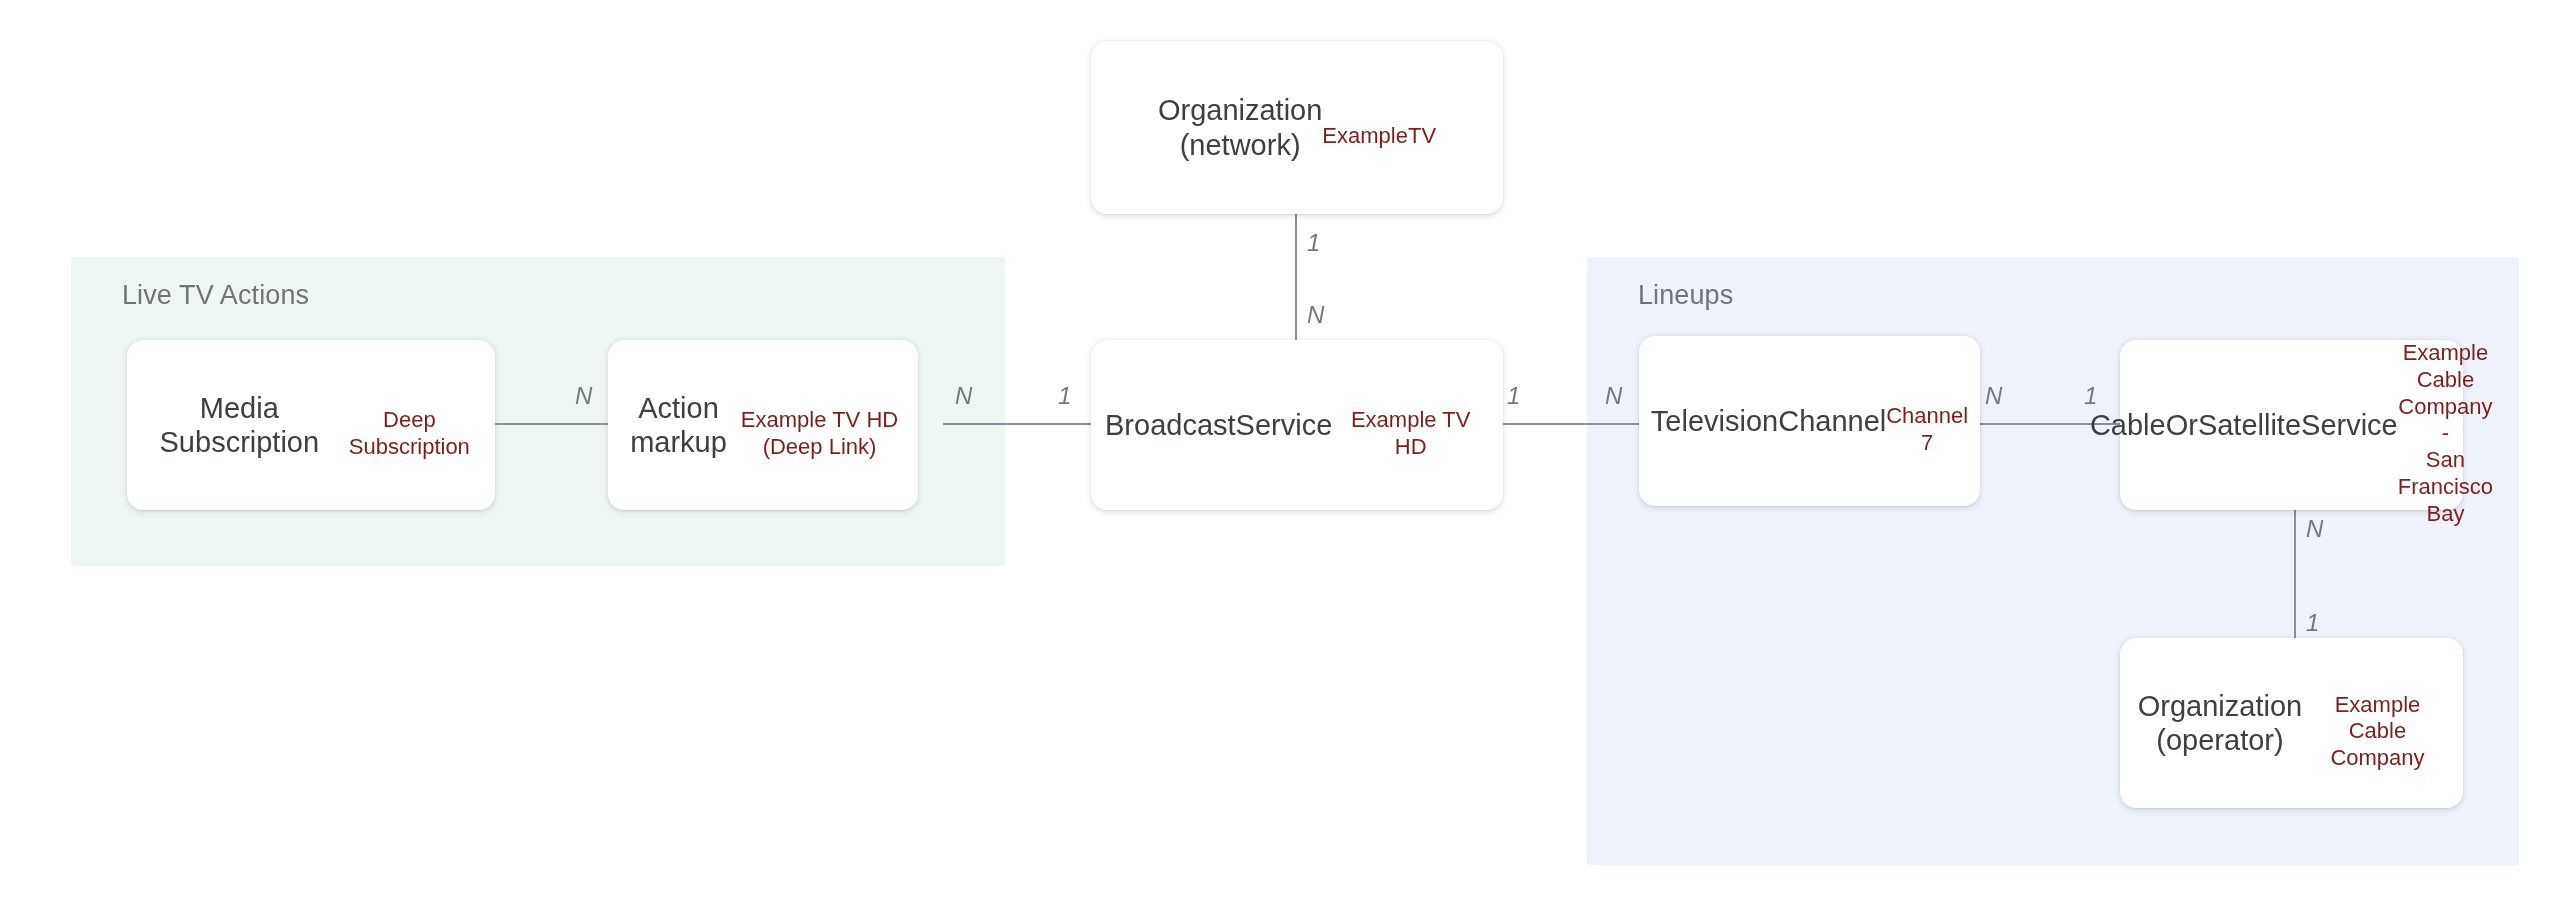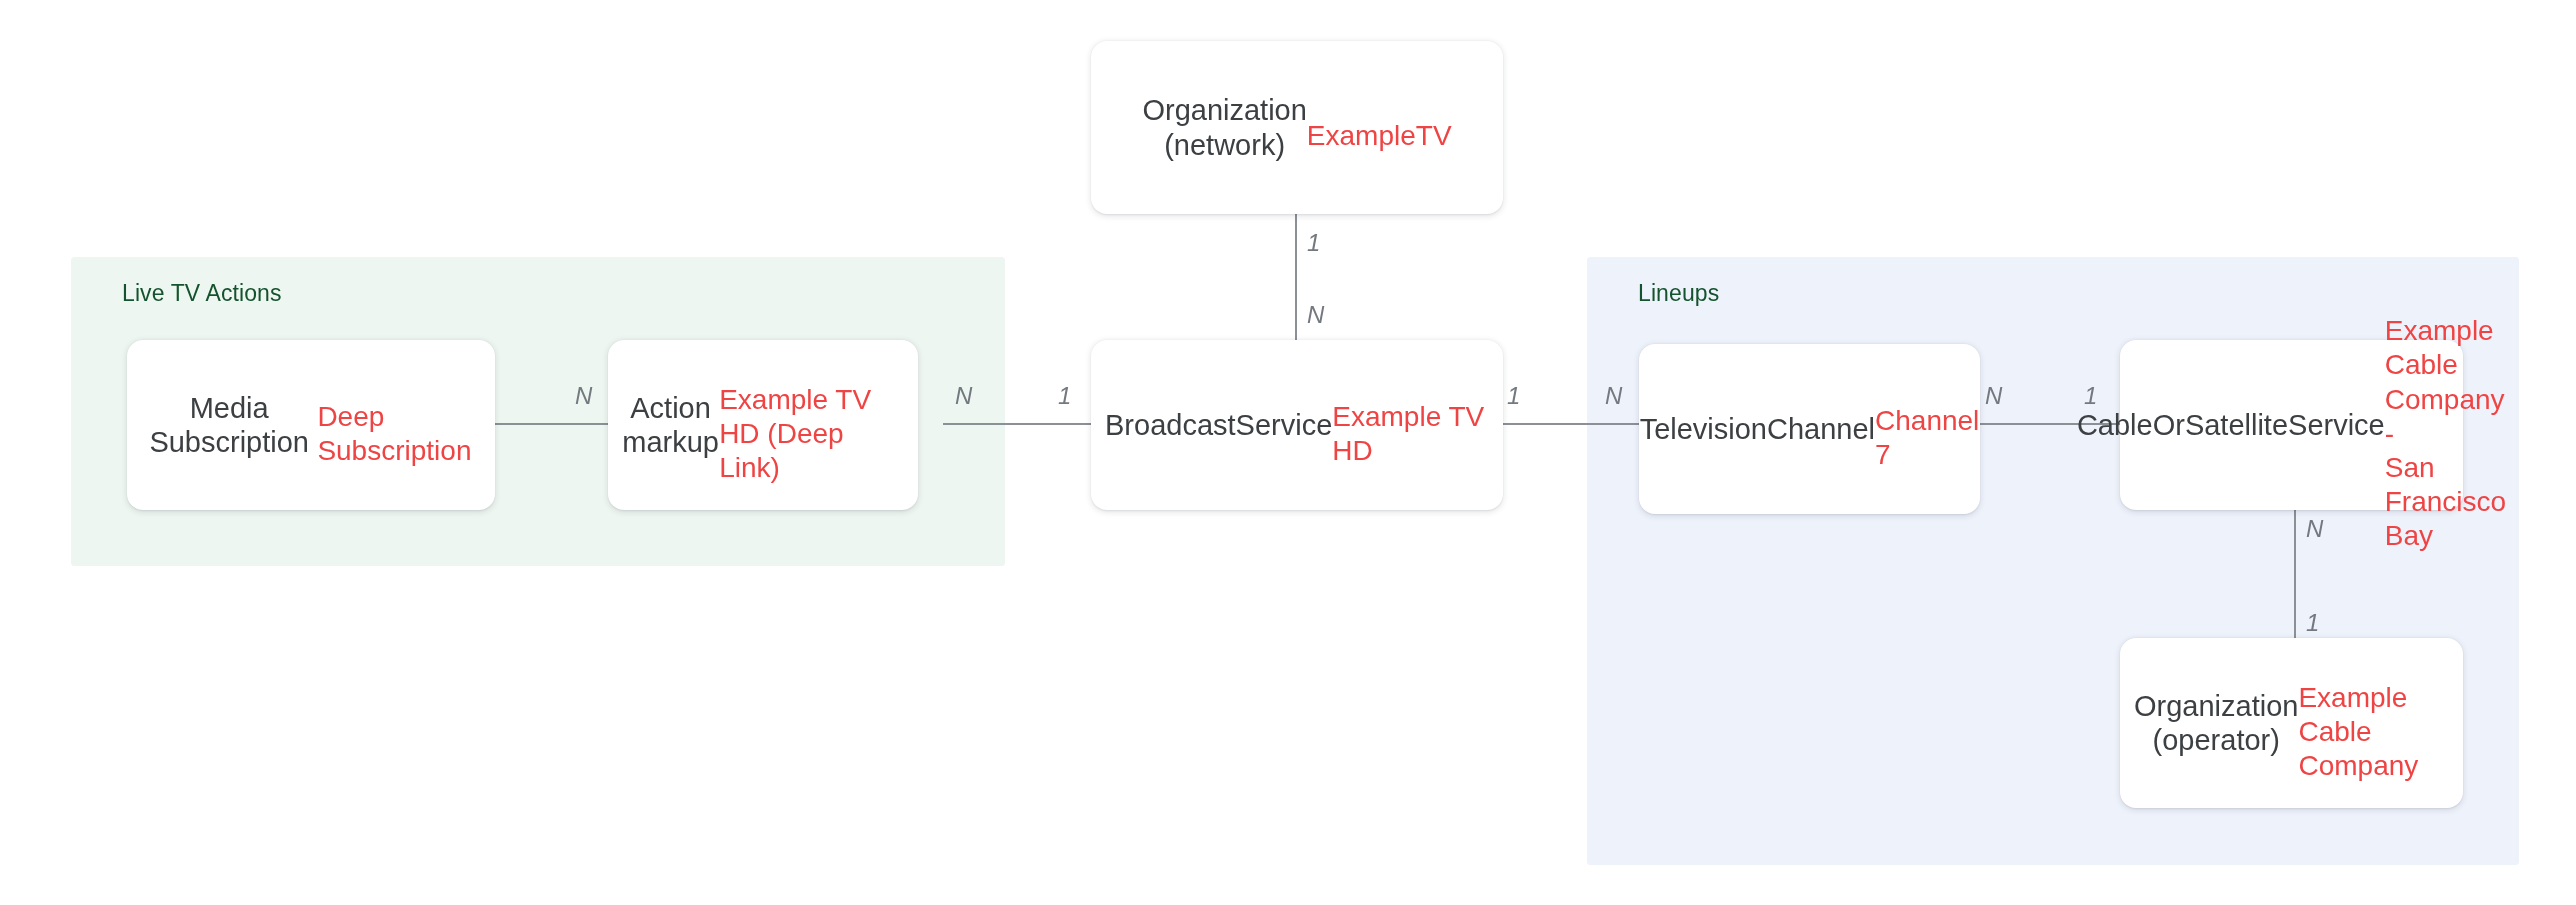--- a/index.html
+++ b/index.html
@@ -8,22 +8,22 @@
     background:#ffffff;
     font-family:"Liberation Sans","DejaVu Sans",sans-serif;
     overflow:hidden;
   }
   #canvas{position:relative;width:2576px;height:906px;}
 
   
   .panel{position:absolute;border-radius:3.5px;}
   .panel-title{
     position:absolute;
-    font-size:23px;
-    color:#14532d;
+    font-size:27px;
+    color:#737373;
     letter-spacing:0.1px;
     white-space:nowrap;
   }
 
   
   .edge-h{position:absolute;height:0;border-top:2.2px solid #8a9096;}
   .edge-v{position:absolute;width:0;border-left:2.2px solid #8a9096;}
 
   .card-label{
     position:absolute;
@@ -47,23 +47,23 @@
     padding:8.8px 14px;
   }
   .node-title{
     font-size:29px;
     color:#3c4043;
     text-align:center;
     line-height:1.18;
     white-space:pre-line;
   }
   .node-sub{
-    font-size:28px;
-    color:#ef4444;
-    text-align:left;
+    font-size:22px;
+    color:#7f1d1d;
+    text-align:center;
     line-height:1.22;
     margin-top:17.7px;
     white-space:pre-line;
   }
 </style>
 </head>
 <body>
 
 <div id="canvas">
 
@@ -111,21 +111,21 @@
   <div class="node" style="left:608px;top:340px;width:310px;height:170px;">
     <div class="node-title">Action markup</div>
     <div class="node-sub">Example TV HD (Deep Link)</div>
   </div>
 
   <div class="node" style="left:1091px;top:340px;width:412px;height:170px;">
     <div class="node-title">BroadcastService</div>
     <div class="node-sub">Example TV HD</div>
   </div>
 
-  <div class="node" style="left:1639px;top:344px;width:341px;height:170px;">
+  <div class="node" style="left:1639px;top:336px;width:341px;height:170px;">
     <div class="node-title">TelevisionChannel</div>
     <div class="node-sub">Channel 7</div>
   </div>
 
   <div class="node" style="left:2120px;top:638px;width:343px;height:170px;">
     <div class="node-title">Organization (operator)</div>
     <div class="node-sub">Example Cable Company</div>
   </div>
 
   <div class="node" style="left:2120px;top:340px;width:343px;height:170px;">

